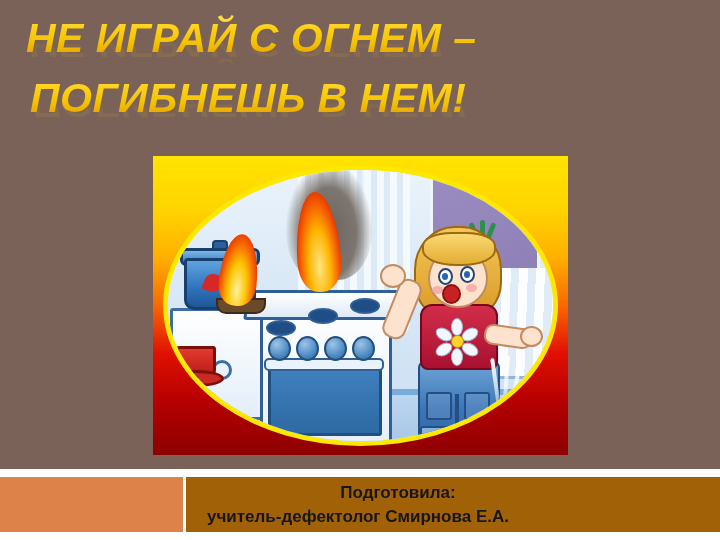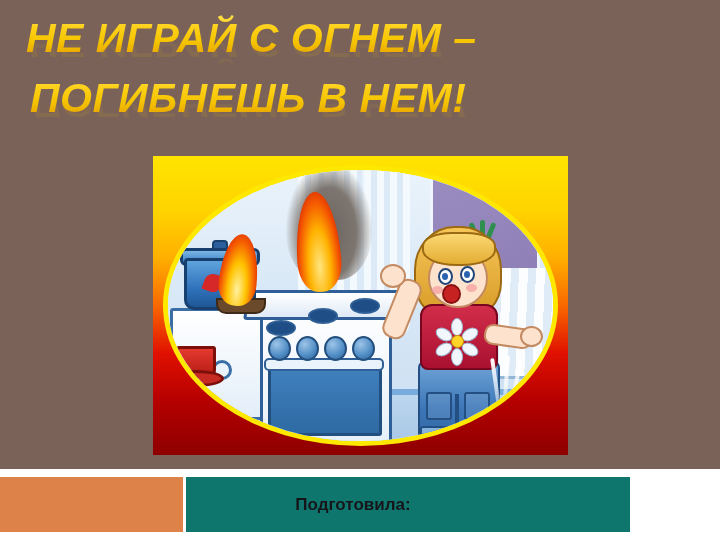--- a/index.html
+++ b/index.html
@@ -351,22 +351,22 @@
   }
 
   
   .footer-orange {
     position: absolute; left: 0; top: 477px;
     width: 183px; height: 55px;
     background: #dd8248;
   }
   .footer-blue {
     position: absolute; left: 186px; top: 477px;
-    width: 444px; height: 55px;
-    background: #0f766e;
+    width: 534px; height: 55px;
+    background: #a16207;
     display: flex;
     flex-direction: column;
     align-items: center;
     justify-content: center;
   }
   .footer-line {
     font-family: "Liberation Sans", sans-serif;
     font-weight: bold;
     font-size: 17px;
     line-height: 24px;
@@ -480,15 +480,16 @@
           <span style="left:23px; top:4px; transform:rotate(12deg);"></span>
         </div>
 
       </div>
     </div>
   </div>
 
   <div class="footer-orange"></div>
   <div class="footer-blue">
     <div class="footer-line footer-line-1">Подготовила:</div>
+    <div class="footer-line footer-line-2">учитель-дефектолог Смирнова Е.А.</div>
   </div>
 
 </div>
 
 </body></html>

